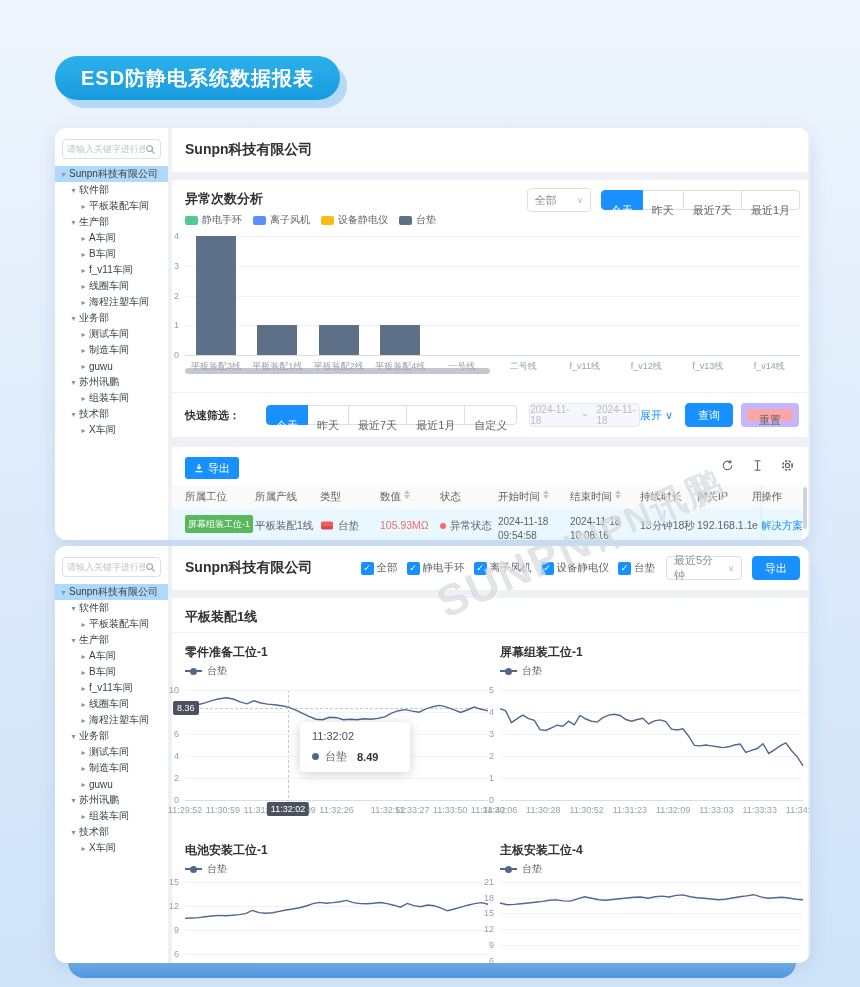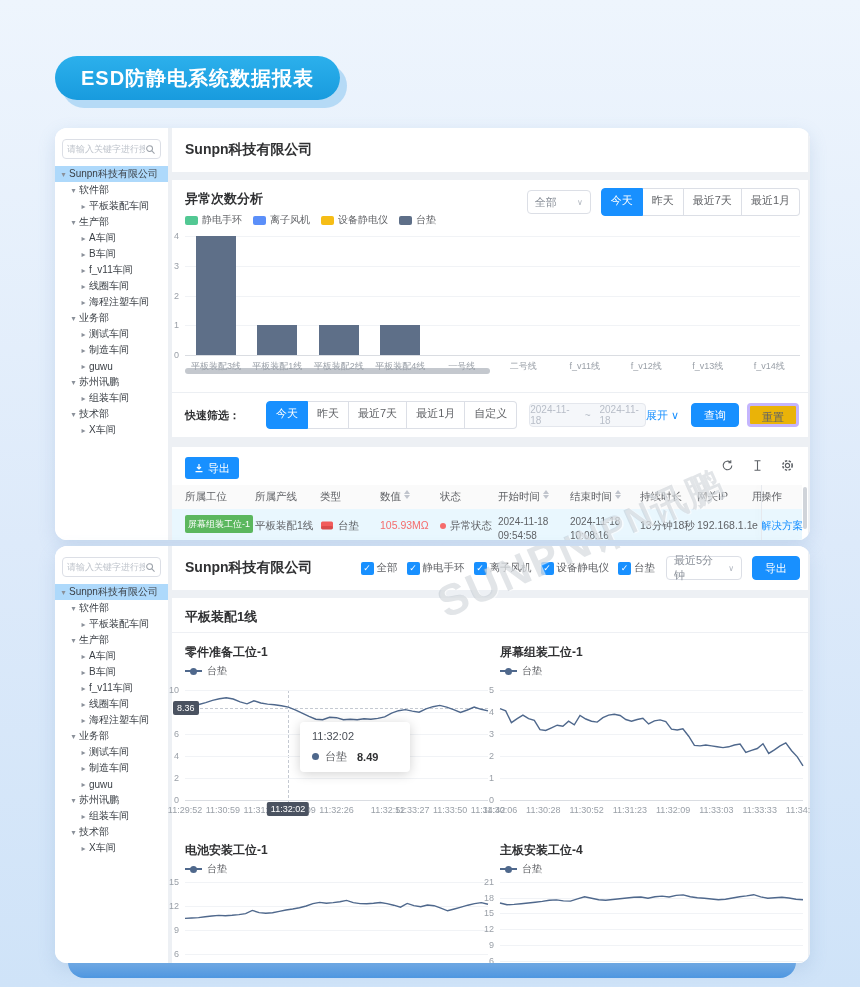--- a/index.html
+++ b/index.html
@@ -32,21 +32,21 @@
   .company{position:absolute;left:13px;top:13px;font-size:14px;font-weight:bold;color:#303133}
   #p1-body{top:52px;height:257px}
   #p1-table{top:319px;bottom:0}
   #p2-body{top:52px;bottom:0}
   .sec-title{position:absolute;left:13px;top:10px;font-size:13px;font-weight:bold;color:#303133}
   .controls{position:absolute;right:8px;top:8px;display:flex;align-items:center}
   .select{height:24px;border:1px solid #dcdfe6;border-radius:4px;display:flex;align-items:center;
         justify-content:space-between;padding:0 7px;font-size:11px;color:#8a9099;background:#fff;box-sizing:border-box}
   .chev{color:#b0b6bf;font-size:8px;margin-left:7px}
   .seg{display:flex;margin-left:10px}
-  .segbtn{height:28px;line-height:22px;padding:0 9px;font-size:11px;color:#606266;background:#fff;
+  .segbtn{height:20px;line-height:22px;padding:8px 9px;font-size:11px;color:#606266;background:#fff;
         border:1px solid #dcdfe6;border-left-width:0;box-sizing:border-box;cursor:pointer;white-space:nowrap}
   .segbtn:first-child{border-left-width:1px;border-radius:4px 0 0 4px}
   .segbtn:last-child{border-radius:0 4px 4px 0}
   .segbtn.active{background:#1890ff;border-color:#1890ff;color:#fff}
   .legend-row{position:absolute;left:13px;top:33px;display:flex;gap:11px;align-items:center}
   .lg{display:flex;align-items:center;gap:4px;font-size:10px;color:#606266}
   .sw{width:13px;height:9px;border-radius:2px}
   
   .plot{position:absolute}
   .gline{position:absolute;left:0;right:0;height:1px;background:#f1f3f6}
@@ -57,21 +57,21 @@
   .hscroll{position:absolute;left:13px;top:188px;width:305px;height:6px;border-radius:3px;background:#c4c8ce;cursor:pointer}
   
   .qfilter{position:absolute;left:0;right:0;top:212px;height:45px;border-top:1px solid #eceff3;
         display:flex;align-items:center;padding:0 9px 0 13px;box-sizing:border-box}
   .qlabel{font-size:11px;font-weight:bold;color:#303133;margin-right:16px;white-space:nowrap}
   .date-input{margin-left:12px;width:142px;height:24px;background:#f5f7fa;border:1px solid #e4e7ed;border-radius:4px;
         display:flex;align-items:center;justify-content:center;gap:9px;font-size:10px;color:#b8bec8;box-sizing:border-box}
   .expand{margin-left:auto;font-size:11px;color:#1890ff;cursor:pointer;white-space:nowrap}
   .btn{height:24px;padding:0 12px;border-radius:4px;font-size:11px;line-height:22px;cursor:pointer;box-sizing:border-box;white-space:nowrap}
   .btn.primary{background:#1890ff;color:#fff;border:1px solid #1890ff;margin-left:12px}
-  .btn.plain{background:#eab308;color:#606266;border:3px solid #c4b5fd;margin-left:8px}
+  .btn.plain{background:#fca5a5;color:#606266;border:6px solid #c4b5fd;margin-left:8px}
   
   .export{position:absolute;left:13px;top:10px;height:22px;padding:0 9px;border-radius:3px;background:#1890ff;color:#fff;
         font-size:11px;display:flex;align-items:center;gap:4px;cursor:pointer}
   .ticons{position:absolute;right:14px;top:12px;display:flex;gap:17px;align-items:center}
   .thead{position:absolute;left:0;right:6px;top:38px;height:24px;background:#fafafa;display:flex;align-items:center;
         padding-left:13px;box-sizing:border-box}
   .th{font-size:10.5px;color:#606266;display:flex;align-items:flex-start;flex:none;overflow:hidden;white-space:nowrap}
   .trowd{position:absolute;left:0;right:6px;top:62px;height:46px;background:#e9f7fe;display:flex;
         padding:6px 0 0 13px;box-sizing:border-box;align-items:flex-start}
   .td{font-size:10.5px;color:#606266;flex:none;overflow:hidden;white-space:nowrap;line-height:14px}

